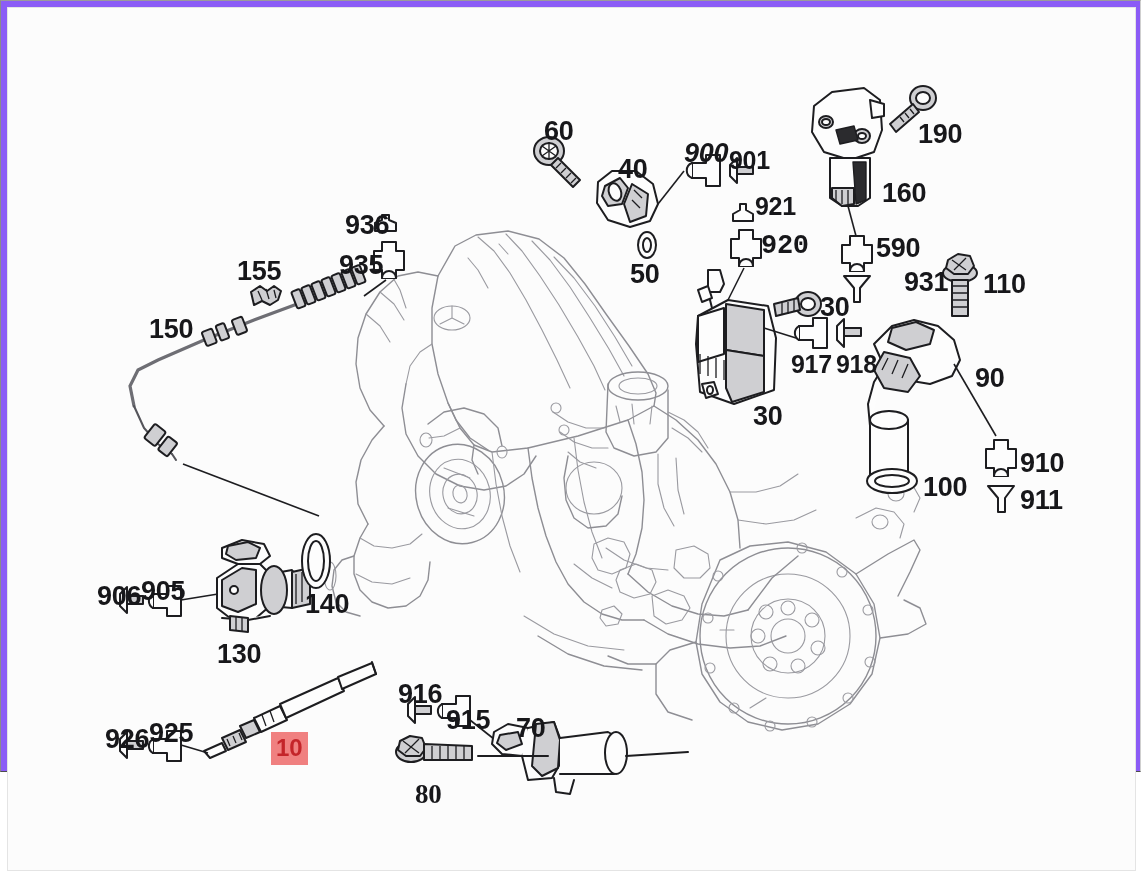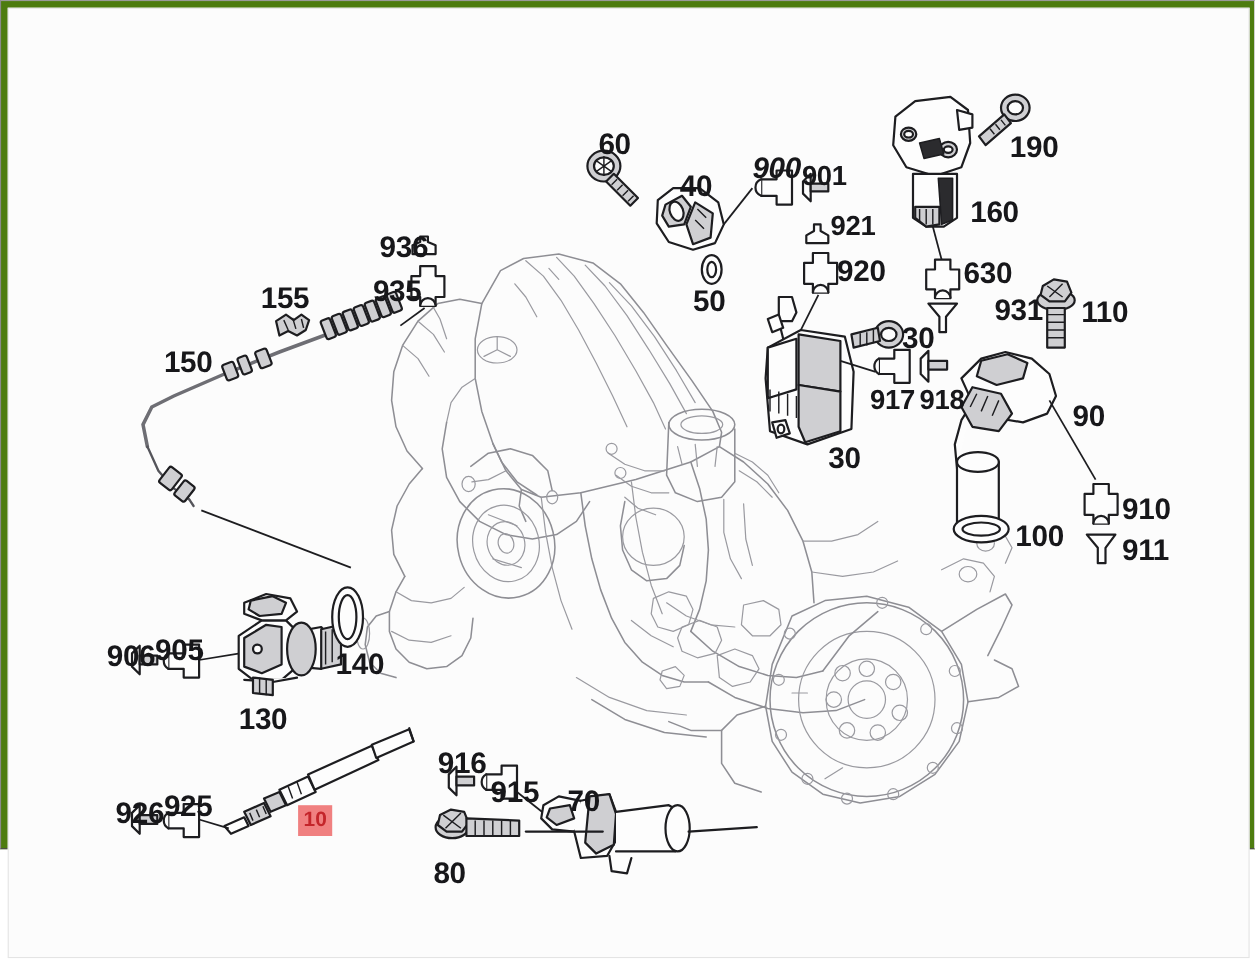--- a/index.html
+++ b/index.html
@@ -3,21 +3,21 @@
 <meta charset="utf-8">
 <title>Parts Diagram</title>
 <style>
   html,body{margin:0;padding:0;background:#fff;}
   body{
     width:1141px;height:876px;overflow:hidden;
     font-family:"Liberation Sans", sans-serif;
   }
   #sheet{
     position:relative;width:1141px;height:772px;
-    background:#4d7c0f;
+    background:#8b5cf6;
     box-sizing:border-box;
     border:1px solid #b9b9b9;
     border-right-color:#cfcfcf;
     border-bottom-color:#4d4d4d;
     border-left-color:#8a8a8a;
     border-top-color:#9a9a9a;
   }
   #canvas{
     position:absolute;left:6px;top:6px;
     width:1127px;height:862px;
@@ -38,21 +38,21 @@
     letter-spacing:-0.3px;
     line-height:1;
     user-select:none;
   }
   .lbl.big{font-size:27px;}
   .lbl.med{font-size:25px;}
   .hl{
     position:absolute;
     font-family:"Liberation Sans", sans-serif;
     font-weight:bold;
-    font-size:19px;
+    font-size:24px;
     line-height:1;
     color:#c4252a;
     background:#f08080;
     padding:4px 5px 5px 5px;
     user-select:none;
   }
   
   .eng{fill:none;stroke:#8e8e94;stroke-width:1.4;stroke-linejoin:round;stroke-linecap:round;}
   .eng2{fill:none;stroke:#9a9aa0;stroke-width:1.1;stroke-linejoin:round;stroke-linecap:round;}
   .part{fill:#fdfdfd;stroke:#1d1d20;stroke-width:2;stroke-linejoin:round;stroke-linecap:round;}
@@ -463,25 +463,25 @@
 
     </svg>
 
     <div id="labels">
         <div class="lbl big" style="left: 536px; top: 110px;">60</div>
         <div class="lbl big" style="left: 610px; top: 148px;">40</div>
         <div class="lbl big" style="left: 676px; top: 132px; font-style: italic;">900</div>
         <div class="lbl med" style="left: 721px; top: 140px;">901</div>
         <div class="lbl big" style="left: 910px; top: 113px;">190</div>
         <div class="lbl med" style="left: 747px; top: 186px;">921</div>
-        <div class="lbl big" style="left: 753px; top: 225px;">920</div>
+        <div class="lbl big" style="left: 753px; top: 225px; font-family: Liberation Mono, monospace;">920</div>
         <div class="lbl big" style="left: 874px; top: 172px;">160</div>
         <div class="lbl big" style="left: 337px; top: 204px;">936</div>
         <div class="lbl big" style="left: 331px; top: 244px;">935</div>
-        <div class="lbl big" style="left: 868px; top: 227px;">630</div>
+        <div class="lbl big" style="left: 868px; top: 227px;">590</div>
         <div class="lbl big" style="left: 868px; top: 261px; margin-left: 28px;">931</div>
         <div class="lbl big" style="left: 975px; top: 263px;">110</div>
         <div class="lbl big" style="left: 229px; top: 250px;">155</div>
         <div class="lbl big" style="left: 622px; top: 253px;">50</div>
         <div class="lbl big" style="left: 812px; top: 286px;">30</div>
         <div class="lbl med" style="left: 783px; top: 344px;">917</div>
         <div class="lbl med" style="left: 828px; top: 344px;">918</div>
         <div class="lbl big" style="left: 141px; top: 308px;">150</div>
         <div class="lbl big" style="left: 967px; top: 357px;">90</div>
         <div class="lbl big" style="left: 745px; top: 395px;">30</div>
@@ -490,18 +490,18 @@
         <div class="lbl big" style="left: 915px; top: 466px;">100</div>
         <div class="lbl big" style="left: 89px; top: 575px;">906</div>
         <div class="lbl big" style="left: 133px; top: 570px;">905</div>
         <div class="lbl big" style="left: 297px; top: 583px;">140</div>
         <div class="lbl big" style="left: 209px; top: 633px;">130</div>
         <div class="lbl big" style="left: 390px; top: 673px;">916</div>
         <div class="lbl big" style="left: 438px; top: 699px;">915</div>
         <div class="lbl big" style="left: 508px; top: 707px; text-align: right;">70</div>
         <div class="lbl big" style="left: 97px; top: 718px;">926</div>
         <div class="lbl big" style="left: 141px; top: 712px;">925</div>
-        <div class="lbl big" style="left: 386px; top: 773px;">80</div>
+        <div class="lbl big" style="left: 407px; top: 773px; font-family: Liberation Serif, serif;">80</div>
         <div class="hl" style="left: 263px; top: 724px; color: rgb(196, 37, 42); background: rgb(240, 128, 128);">10</div>
       </div>
 
   </div>
 </div>
 
 </body></html>

